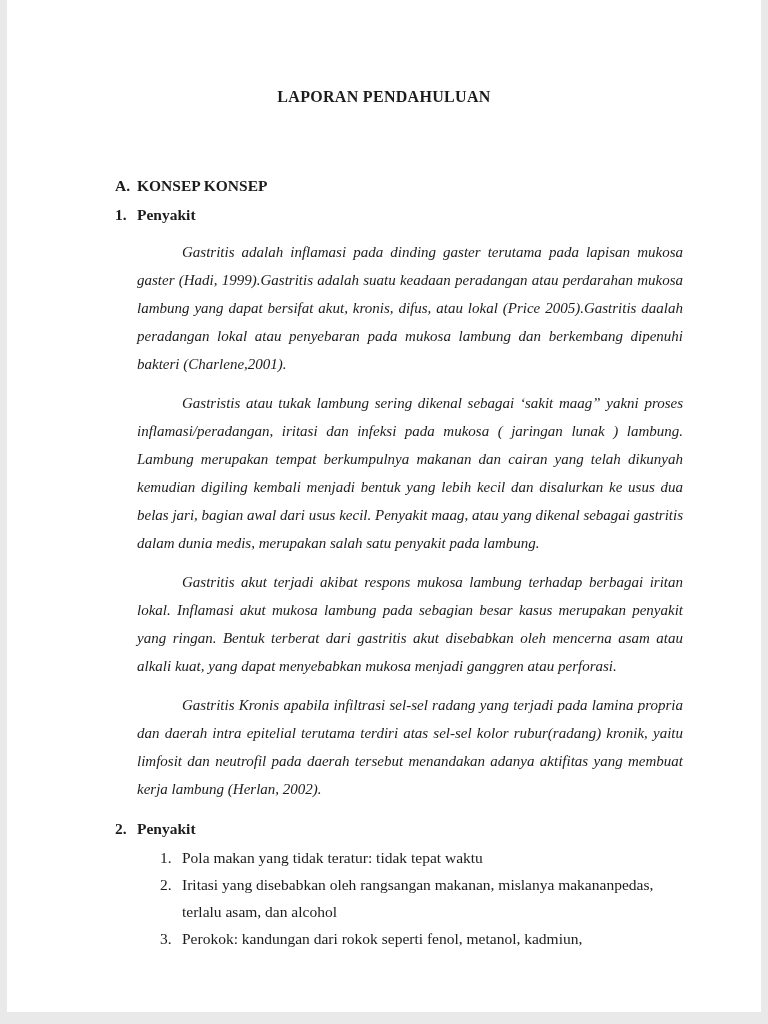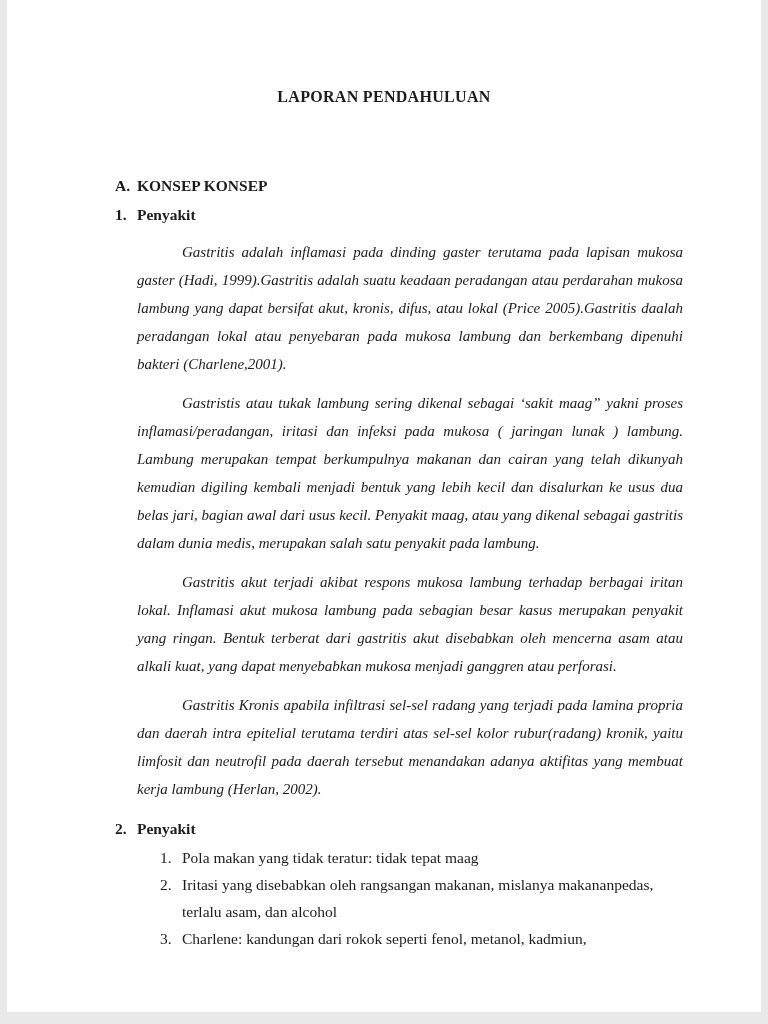--- a/index.html
+++ b/index.html
@@ -99,26 +99,26 @@
     <p class="para">Gastritis Kronis apabila infiltrasi sel-sel radang yang terjadi pada lamina propria dan daerah intra epitelial terutama terdiri atas sel-sel kolor rubur(radang) kronik, yaitu limfosit dan neutrofil pada daerah tersebut menandakan adanya aktifitas yang membuat kerja lambung (Herlan, 2002).</p>
 
     <div class="heading sub etio">
       <span class="h-label">2.</span>
       <span class="h-text">Penyakit</span>
     </div>
 
     <div class="etio-list">
       <div class="etio-item">
         <span class="li-num">1.</span>
-        <span class="li-text">Pola makan yang tidak teratur: tidak tepat maag</span>
+        <span class="li-text">Pola makan yang tidak teratur: tidak tepat waktu</span>
       </div>
       <div class="etio-item">
         <span class="li-num">2.</span>
         <span class="li-text">Iritasi yang disebabkan oleh rangsangan makanan, mislanya makananpedas, terlalu asam, dan alcohol</span>
       </div>
       <div class="etio-item">
         <span class="li-num">3.</span>
-        <span class="li-text">Charlene: kandungan dari rokok seperti fenol, metanol, kadmiun,</span>
+        <span class="li-text">Perokok: kandungan dari rokok seperti fenol, metanol, kadmiun,</span>
       </div>
     </div>
 
   </div>
 </div>
 
 </body></html>

